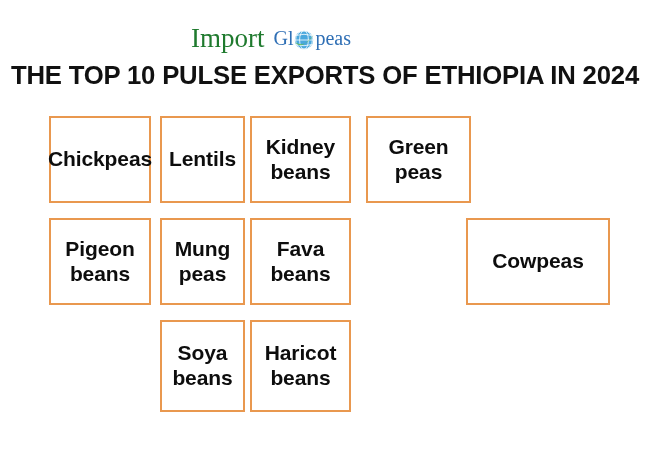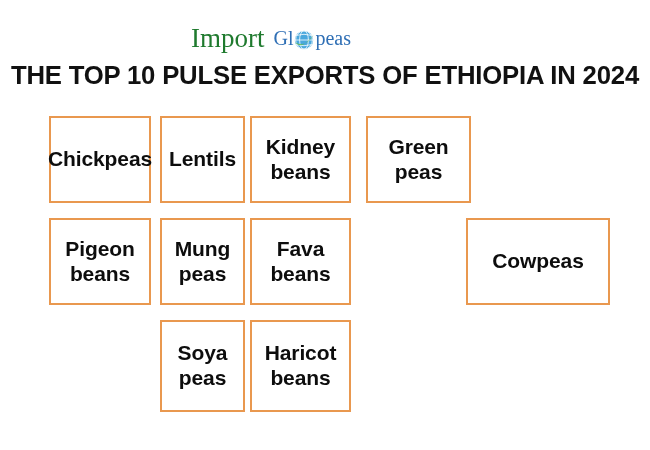--- a/index.html
+++ b/index.html
@@ -167,20 +167,20 @@
   <div class="pulse-box row-2 col-3">
     <span class="pulse-label">Fava
 beans</span>
   </div>
   <div class="pulse-box row-2 col-4-wide">
     <span class="pulse-label">Cowpeas</span>
   </div>
 
   <div class="pulse-box row-3 col-2">
     <span class="pulse-label">Soya
-peas</span>
+beans</span>
   </div>
   <div class="pulse-box row-3 col-3">
     <span class="pulse-label">Haricot
 beans</span>
   </div>
 
 </div>
 
 </body></html>

